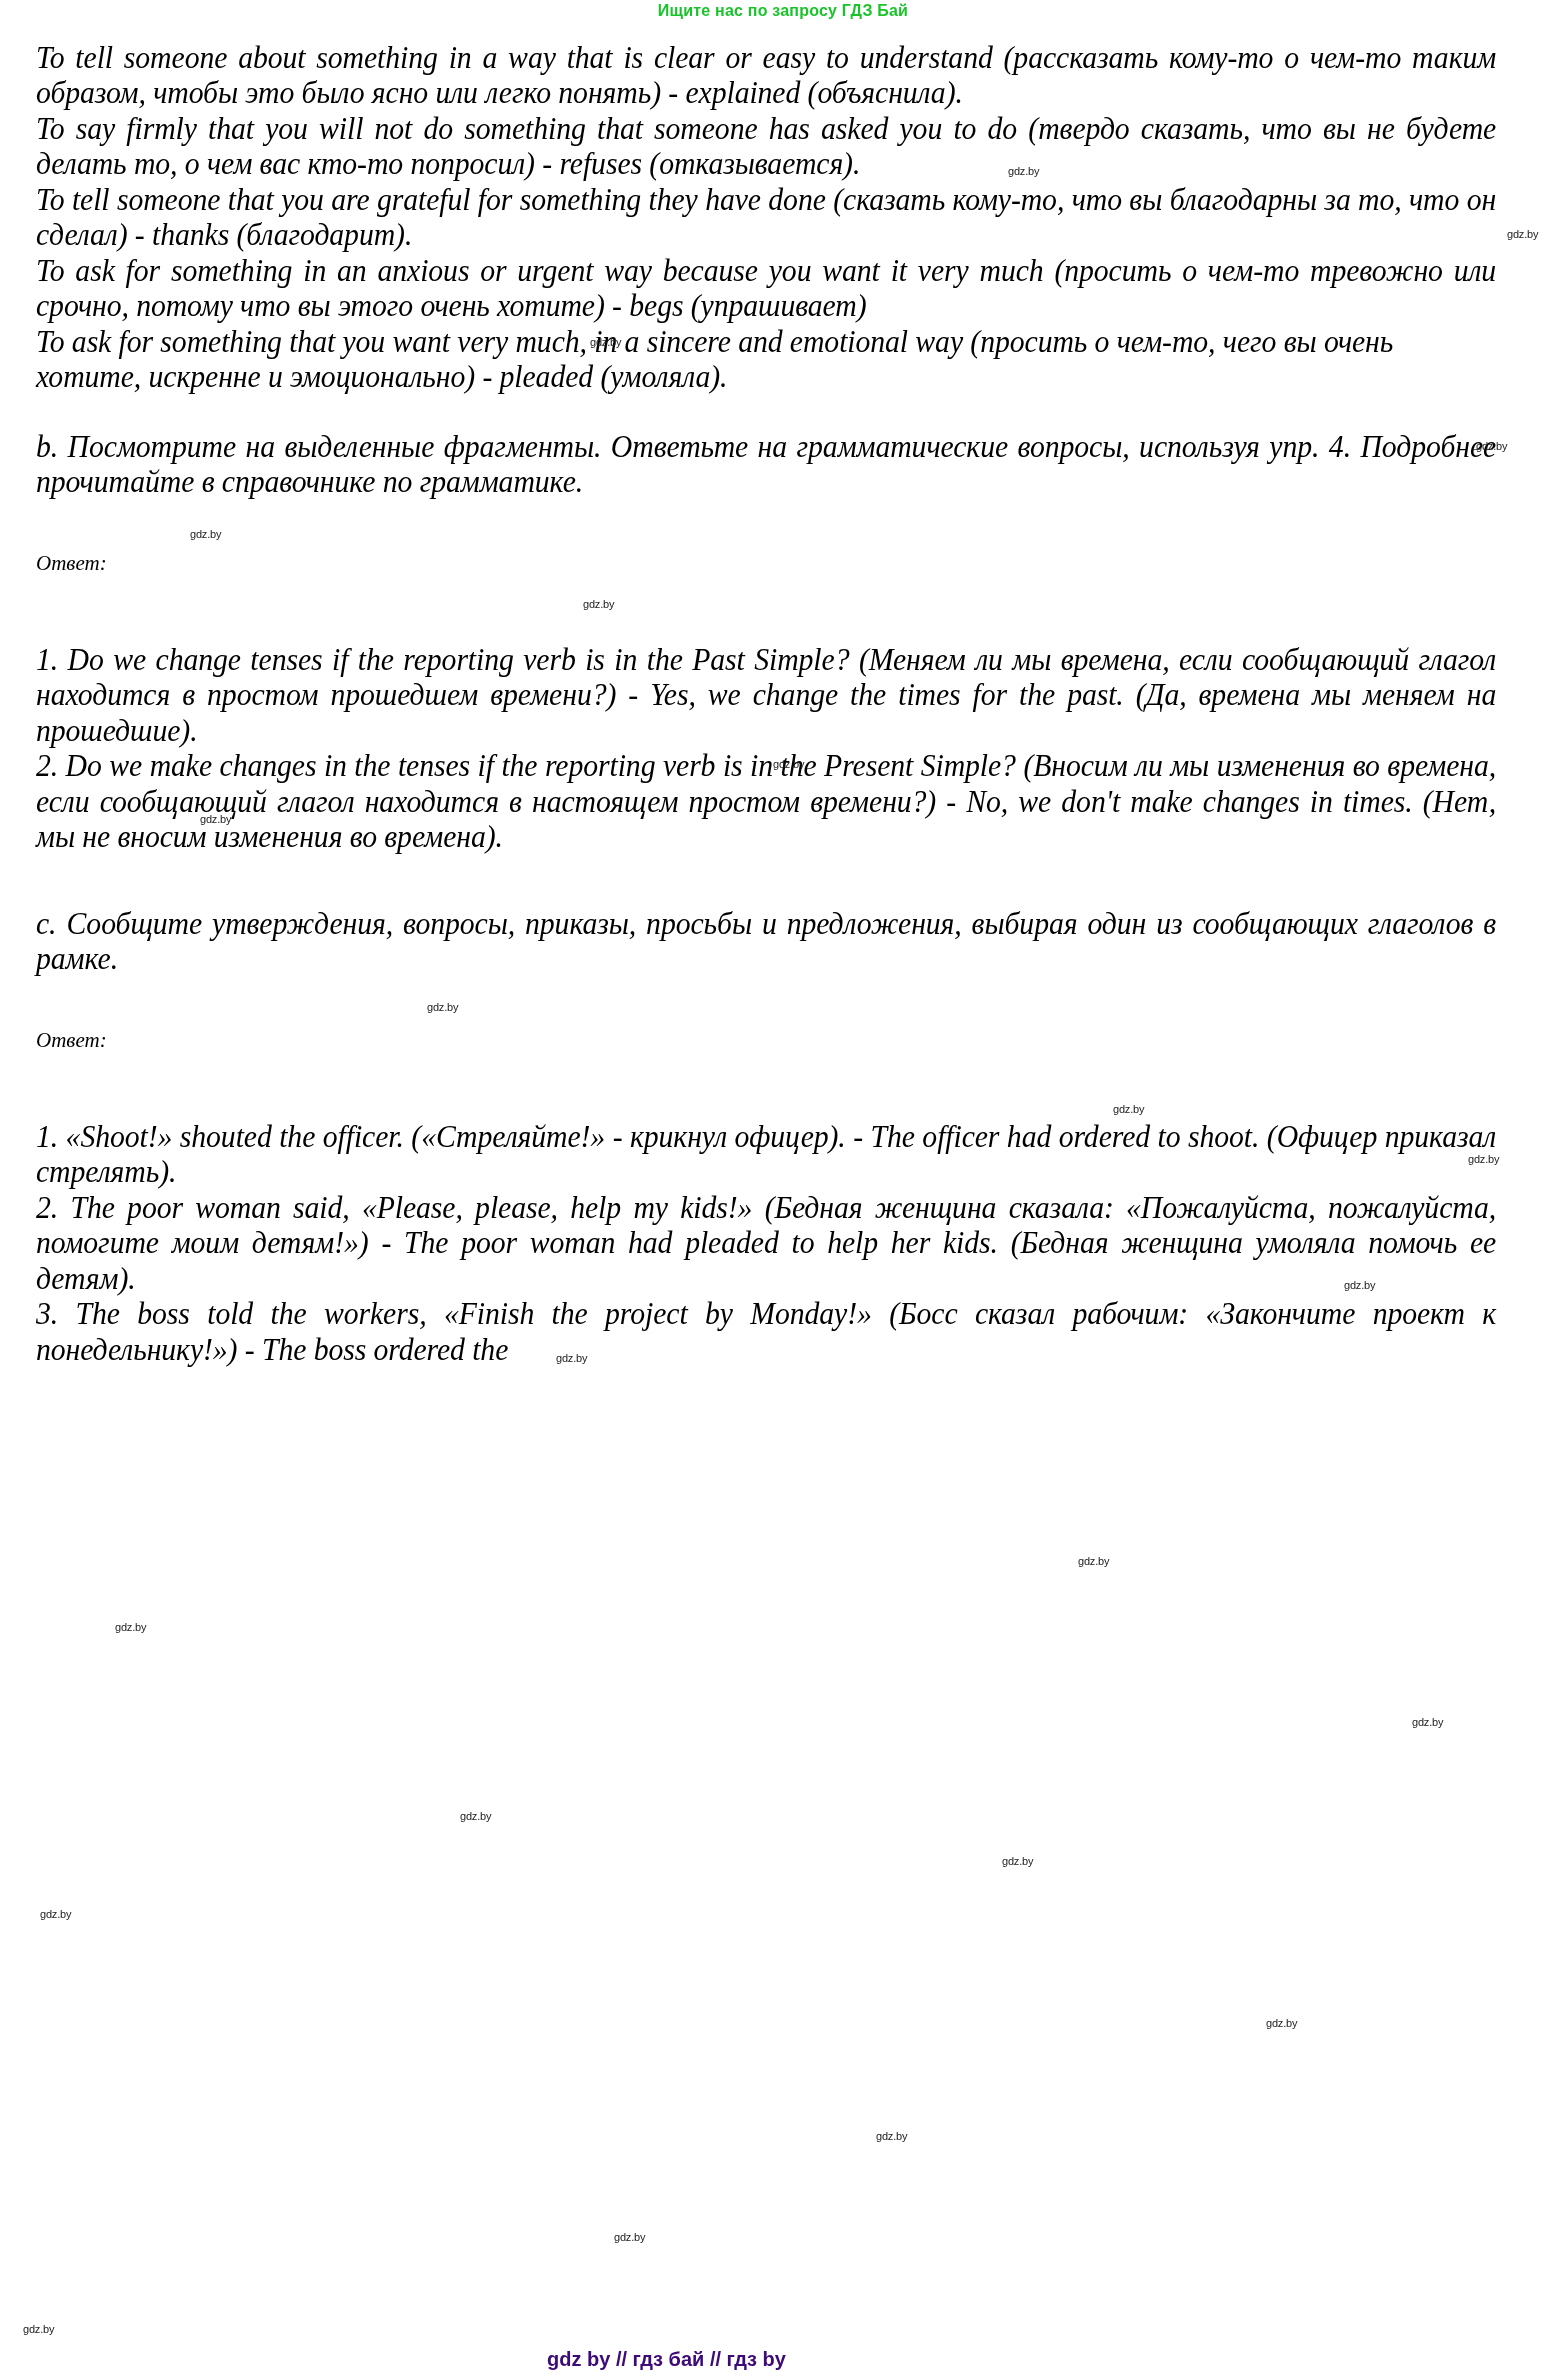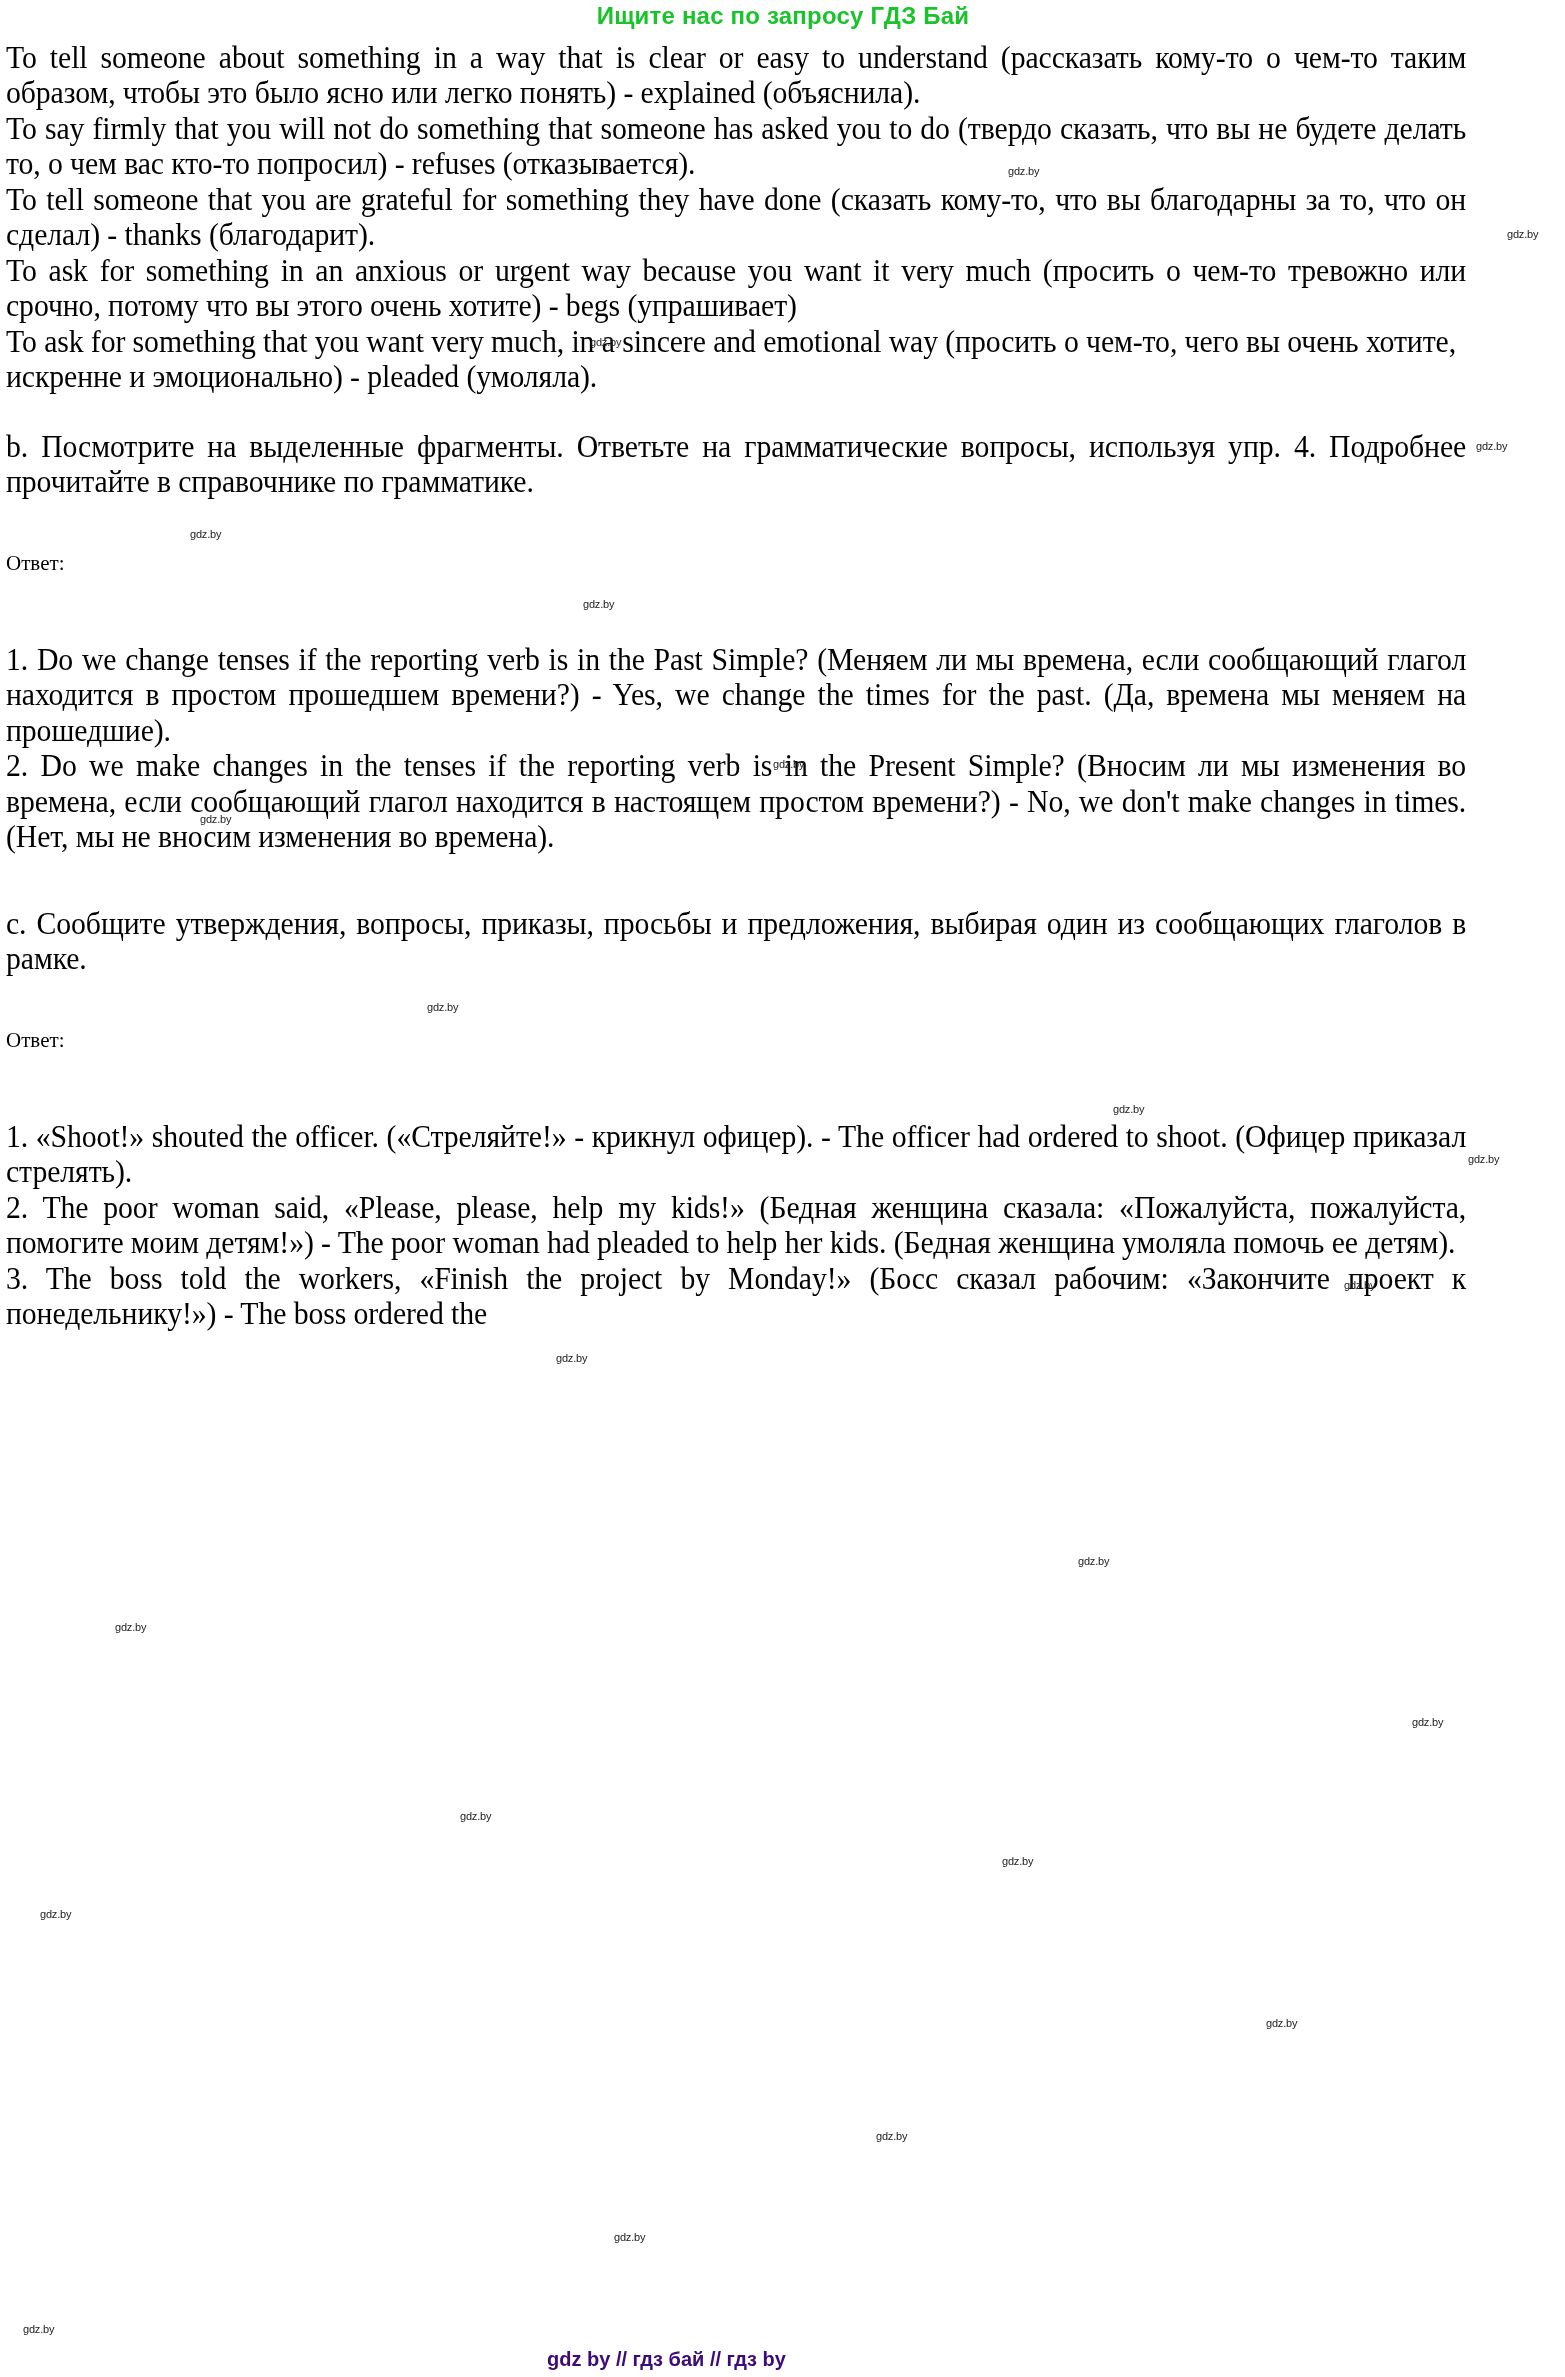--- a/index.html
+++ b/index.html
@@ -25,21 +25,21 @@
   }
 
   
   .promo-banner {
     position: absolute;
     top: 1.6px;
     left: 0;
     width: 1566px;
     text-align: center;
     font-family: "Liberation Sans", "DejaVu Sans", sans-serif;
-    font-size: 24px;
+    font-size: 16px;
     font-weight: bold;
     color: #19c42b;
     letter-spacing: 0.2px;
     white-space: nowrap;
   }
 
   
   .footer-strip {
     position: absolute;
     bottom: 6.2px;
@@ -50,22 +50,23 @@
     font-size: 20px;
     font-weight: bold;
     color: #3d0a78;
     white-space: nowrap;
   }
 
   
   .doc-body {
     position: absolute;
     top: 40px;
-    left: 6px;
+    left: 36px;
     width: 1521px;
+    font-style: italic;
   }
 
   .para {
     font-size: 31px;
     line-height: 1.145;
     color: #000000;
     text-align: justify;
     text-justify: inter-word;
     margin: 0 0 0 0;
     font-family: "Liberation Serif", "DejaVu Serif", serif;

